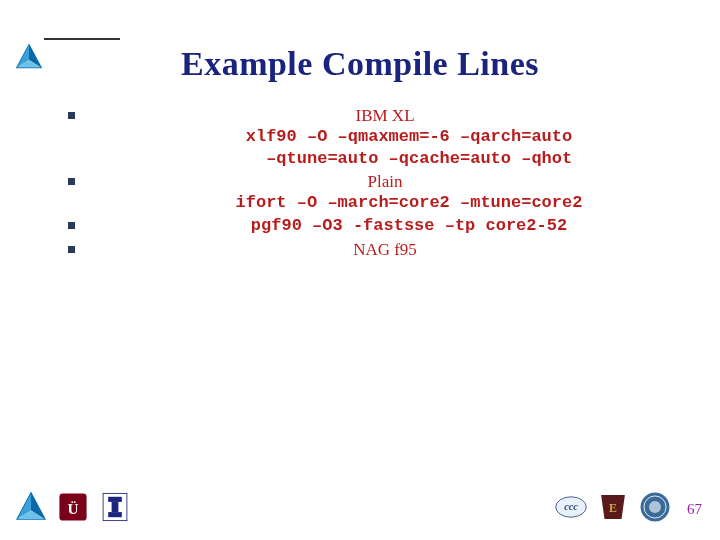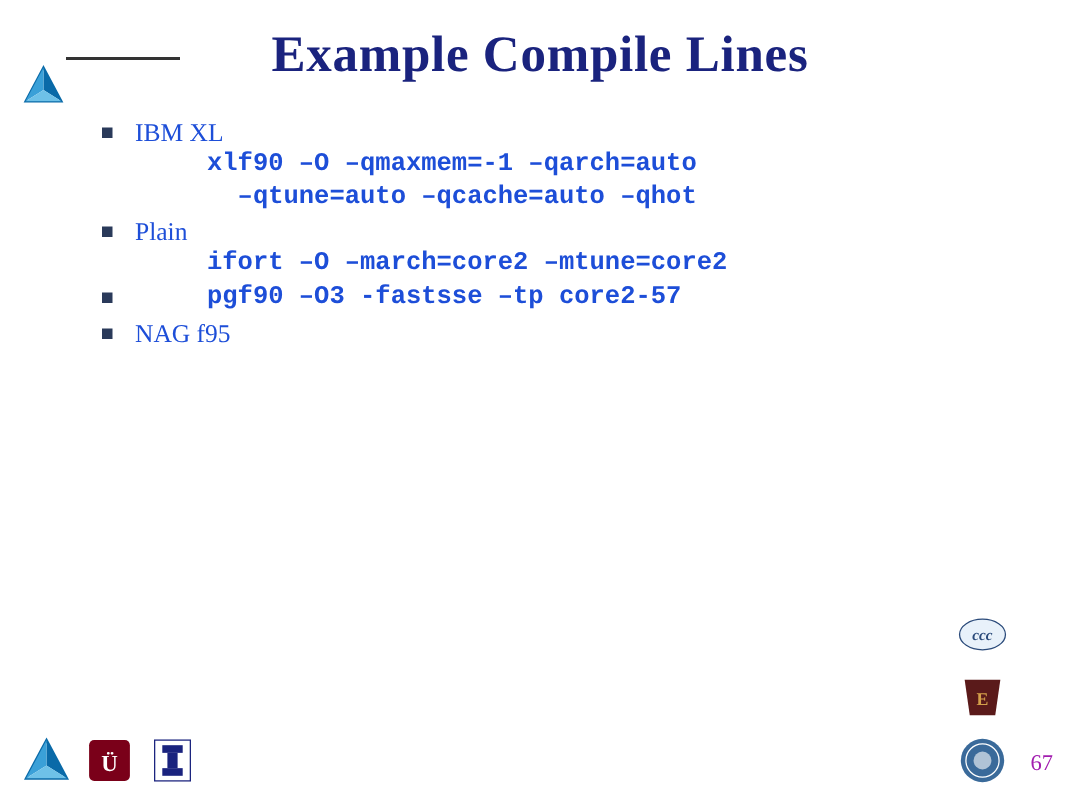--- a/index.html
+++ b/index.html
@@ -24,26 +24,28 @@
     width: 76px;
     height: 2px;
     background: #333;
   }
   .title {
     text-align: center;
     font-size: 34px;
     font-weight: bold;
     color: #1a237e;
     letter-spacing: 0.5px;
+    margin-top: 27px;
   }
   .content {
     padding: 22px 40px 0 90px;
     font-size: 17px;
-    color: #1d4ed8;
+    color: #b91c1c;
     line-height: 1.25;
+    text-align: center;
   }
   .item { position: relative; margin-bottom: 2px; }
   .bullet {
     position: absolute;
     left: -22px;
     top: 7px;
     width: 7px;
     height: 7px;
     background: #2a3a5a;
   }
@@ -88,47 +90,46 @@
     align-items: center;
     gap: 8px;
   }
   .logo-row-right {
     position: absolute;
     right: 48px;
     bottom: 6px;
     display: flex;
     align-items: center;
     gap: 8px;
-    flex-direction: column;
   }
   .logo { width: 34px; height: 34px; }
 </style>
 </head>
 <body>
 
 <div class="title-area">
   <div class="rule"></div>
   <h1 class="title">Example Compile Lines</h1>
 </div>
 
 <div class="content">
   <div class="item">
     <span class="bullet"></span>
     <span class="label">IBM XL</span>
-    <span class="cmd">xlf90 –O –qmaxmem=-1 –qarch=auto
+    <span class="cmd">xlf90 –O –qmaxmem=-6 –qarch=auto
   –qtune=auto –qcache=auto –qhot</span>
   </div>
   <div class="item">
     <span class="bullet"></span>
     <span class="label">Plain</span>
     <span class="cmd">ifort –O –march=core2 –mtune=core2</span>
   </div>
   <div class="item">
     <span class="bullet"></span>
-    <span class="cmd">pgf90 –O3 -fastsse –tp core2-57</span>
+    <span class="cmd">pgf90 –O3 -fastsse –tp core2-52</span>
   </div>
   <div class="item">
     <span class="bullet"></span>
     <span class="label">NAG f95</span>
   </div>
 </div>
 
 <div class="footer">
   <div class="logo-row-left">
     <svg class="logo" viewBox="0 0 40 40">

